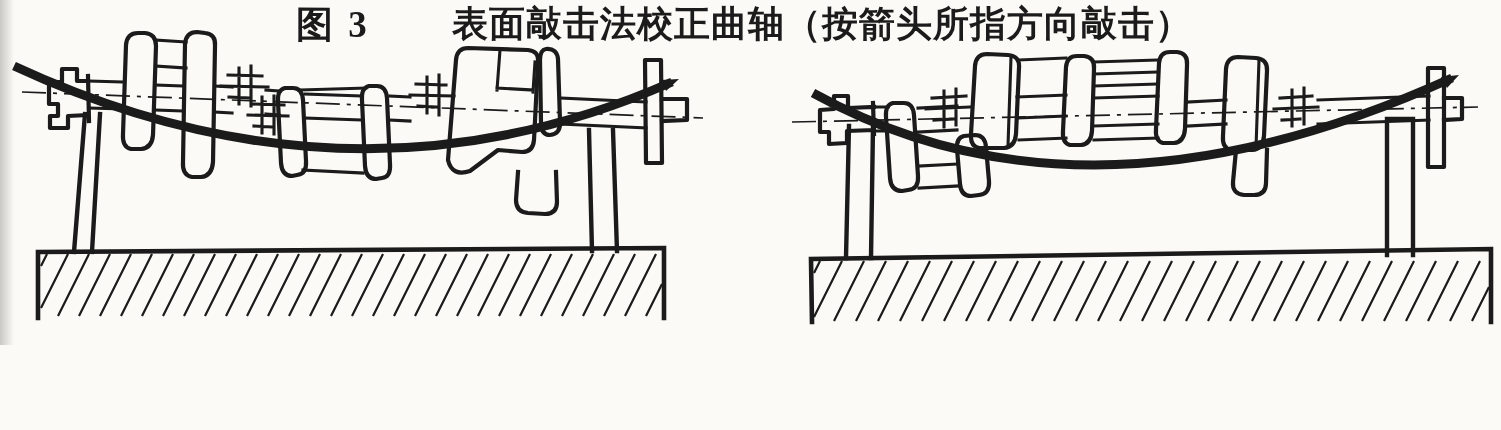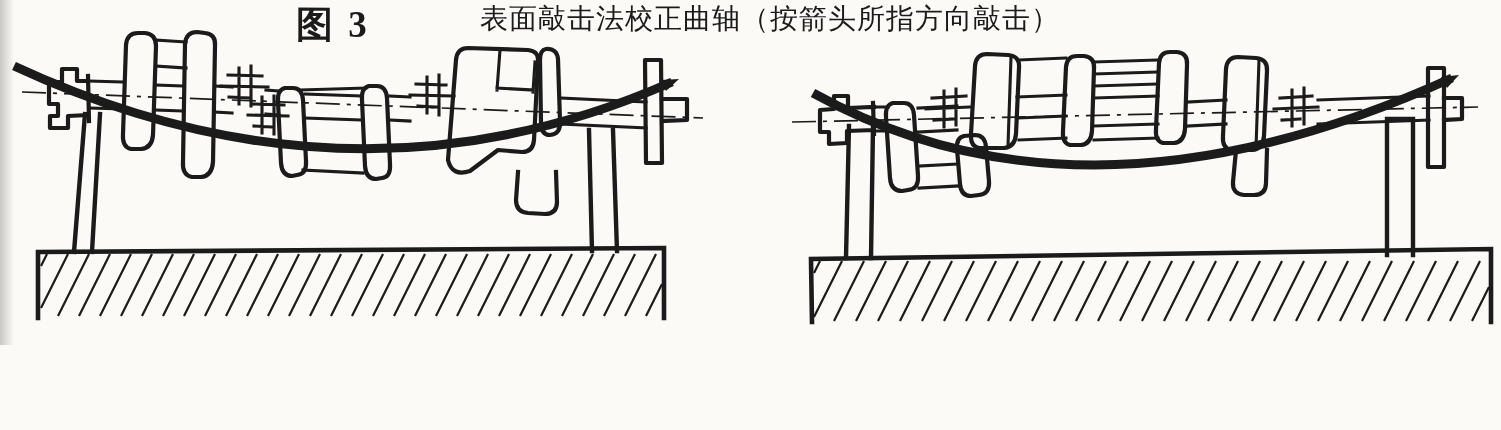--- a/index.html
+++ b/index.html
@@ -27,22 +27,22 @@
   .arrow{ fill:var(--ink); stroke:none; }
   .caption{
     position:absolute; left:0; top:360; width:1501px; height:56px;
     color:var(--ink);
   }
   .cap-label{
     position:absolute; left:296px; top:0; font-size:37px; font-weight:700;
     letter-spacing:3px; white-space:nowrap;
   }
   .cap-text{
-    position:absolute; left:452px; top:0; font-size:28px; font-weight:400;
-    letter-spacing:1px; white-space:nowrap;margin-left:28px;
+    position:absolute; left:452px; top:0; font-size:36px; font-weight:700;
+    letter-spacing:1px; white-space:nowrap;
   }
 </style>
 </head>
 <body>
 
 <div class="page">
   <div class="scan-edge"></div>
 
   <svg class="figure" width="1501" height="430" viewBox="0 0 1501 430">
 

